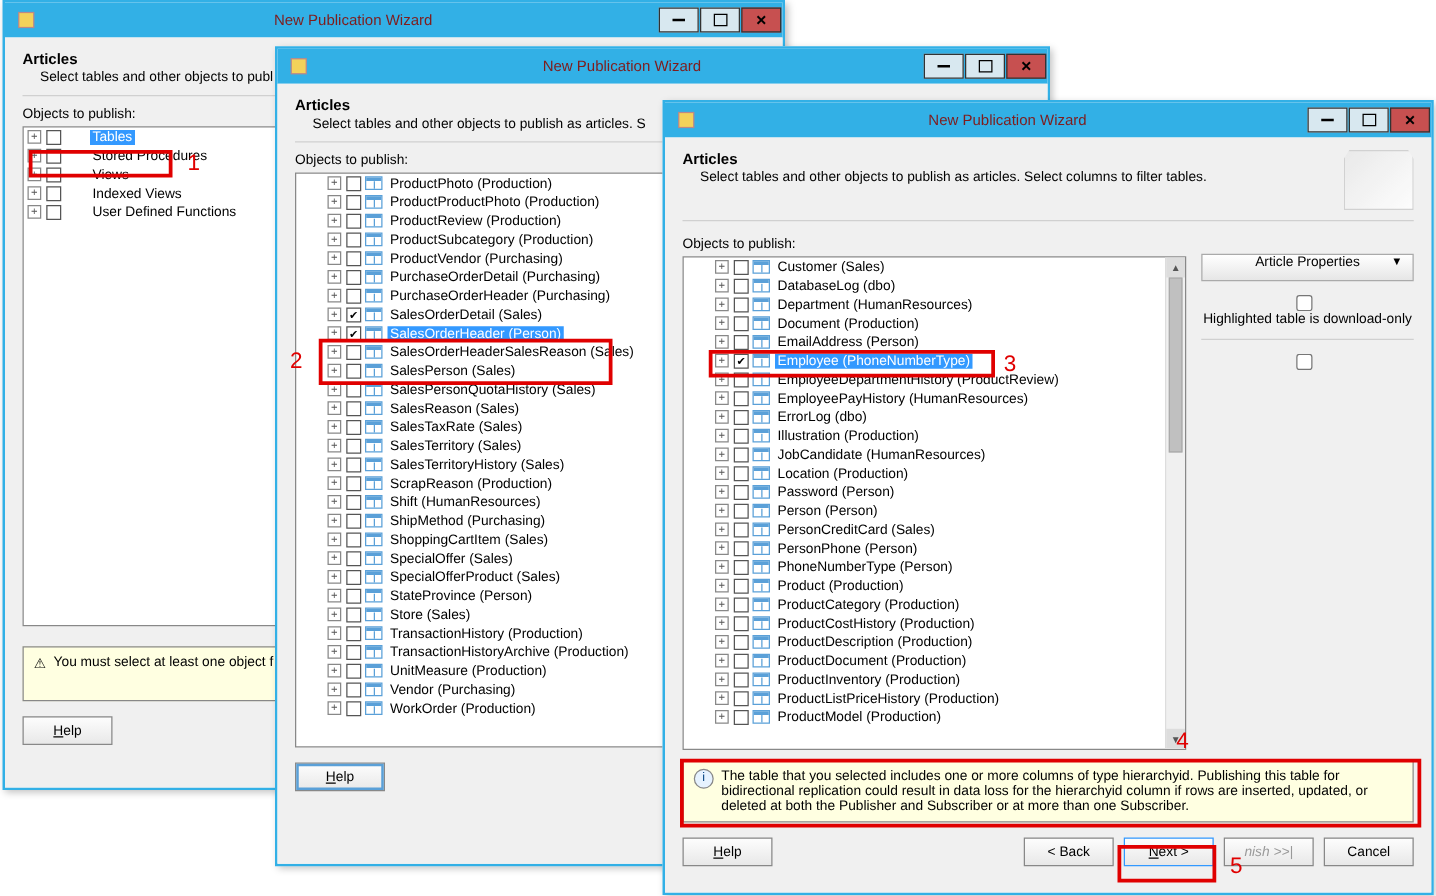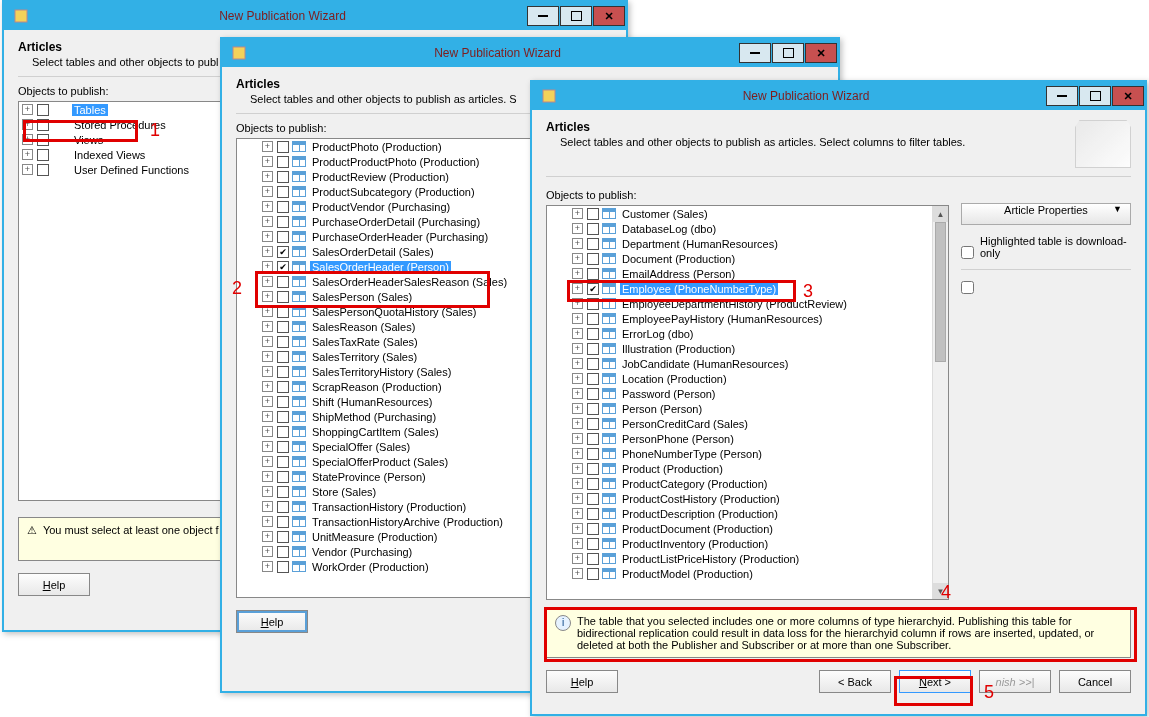--- a/index.html
+++ b/index.html
@@ -40,21 +40,21 @@
   .nlabel.sel { background:#3399ff; color:#fff; }
   .ico { width:16px; height:13px; margin-right:4px; display:inline-block; }
 
   .scrollbar { position:absolute; right:0; top:0; bottom:0; width:16px; background:#f0f0f0; border-left:1px solid #ddd; }
   .sbtn { height:16px; background:#ddd; display:flex; align-items:center; justify-content:center; font-size:8px; color:#555;}
   .sthumb { position:absolute; left:2px; right:2px; background:#c0c0c0; border:1px solid #aaa;}
 
   .sidepanel { font-size:11px; }
   .dropbtn { border:1px solid #aaa; background:linear-gradient(#fff,#e6e6e6); height:22px; display:flex; align-items:flex-start; justify-content:center; font-size:11px; position:relative; }
   .dropbtn .caret { position:absolute; right:8px; font-size:9px; }
-  .chk { display:flex; align-items:flex-end; margin:10px 0; }
+  .chk { display:flex; align-items:center; margin:10px 0;flex-direction:column; }
   .chk input { margin:1px 6px 0 0; }
 
   .warnbox { background:#ffffe1; border:1px solid #888; padding:6px 8px; font-size:11px; display:flex; align-items:flex-start; }
   .warnico { width:16px; height:16px; margin-right:6px; flex-shrink:0; border-radius:50%; border:1px solid #888; text-align:center; line-height:14px; font-size:10px; }
 
   .btnrow { margin-top:12px; display:flex; gap:8px; }
   .wbtn { min-width:72px; height:23px; border:1px solid #888; background:linear-gradient(#fdfdfd,#e8e8e8); font-size:11px; display:flex; align-items:center; justify-content:center; }
   .wbtn.disabled { color:#999;font-style:italic; }
   .wbtn.focus { outline:2px solid #5aa0d8; outline-offset:-3px; }
   .wbtn.def { border:1px solid #3399ff; }

